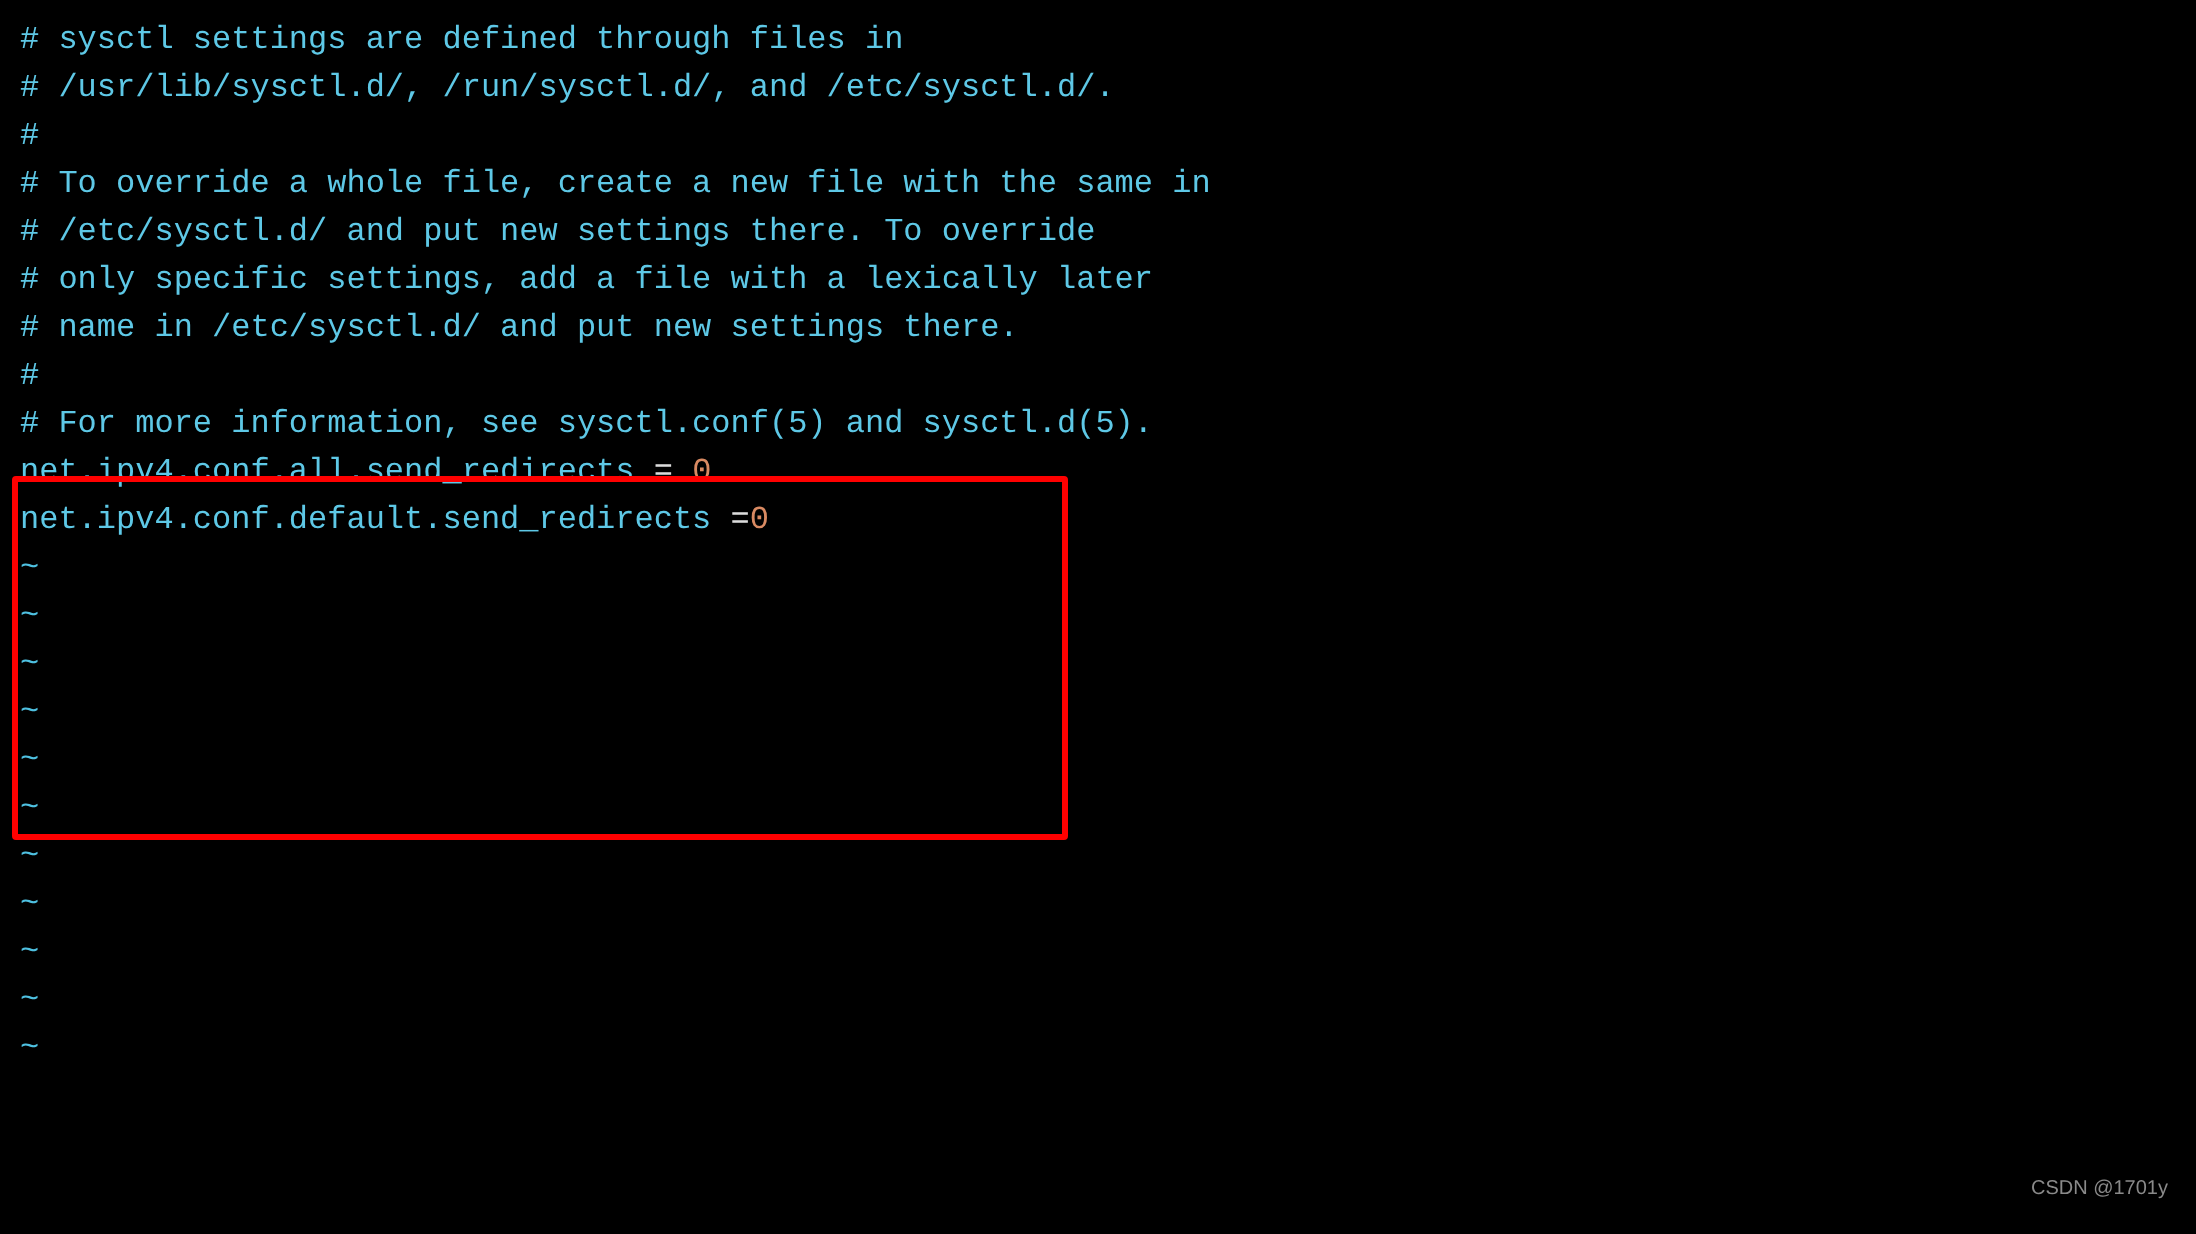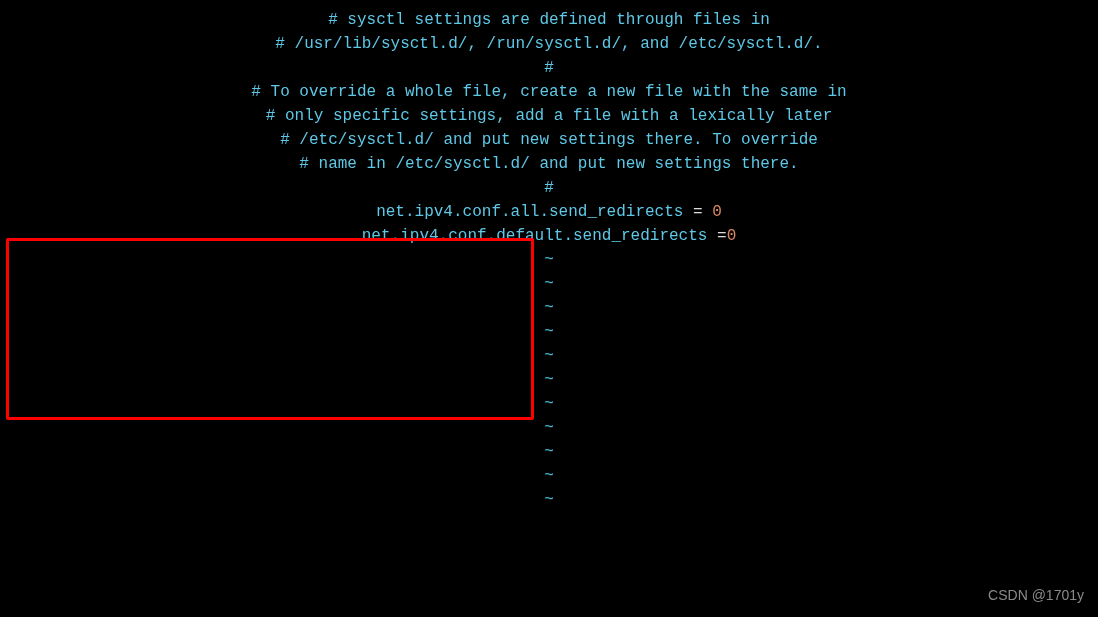--- a/index.html
+++ b/index.html
@@ -14,21 +14,20 @@
       line-height: 24px;
       width: 1098px;
       height: 617px;
       position: relative;
       overflow: hidden;
       padding: 8px 10px;
     }
     .line {
       white-space: pre;
       height: 24px;
-      text-align: center;
     }
     .comment {
       color: #5ec8e6;
     }
     .setting-key {
       color: #5ec8e6;
     }
     .equals {
       color: #dcdcdc;
     }
@@ -50,36 +49,37 @@
       width: 528px;
       height: 182px;
       pointer-events: none;
       border-radius: 2px;
     }
     .watermark {
       position: absolute;
       bottom: 10px;
       right: 14px;
       color: #8a8a8a;
-      font-size: 14px;
+      font-size: 10px;
       font-family: Arial, sans-serif;
     }
   </style>
 </head>
 <body>
 
 <div>
   <div class="line"><span class="comment"># sysctl settings are defined through files in</span></div>
   <div class="line"><span class="comment"># /usr/lib/sysctl.d/, /run/sysctl.d/, and /etc/sysctl.d/.</span></div>
   <div class="line"><span class="comment">#</span></div>
   <div class="line"><span class="comment"># To override a whole file, create a new file with the same in</span></div>
+  <div class="line"><span class="comment"># /etc/sysctl.d/ and put new settings there. To override</span></div>
   <div class="line"><span class="comment"># only specific settings, add a file with a lexically later</span></div>
-  <div class="line"><span class="comment"># /etc/sysctl.d/ and put new settings there. To override</span></div>
   <div class="line"><span class="comment"># name in /etc/sysctl.d/ and put new settings there.</span></div>
   <div class="line"><span class="comment">#</span></div>
+  <div class="line"><span class="comment"># For more information, see sysctl.conf(5) and sysctl.d(5).</span></div>
 
 
   <div class="line"><span class="setting-key">net.ipv4.conf.all.send_redirects</span><span class="equals"> = </span><span class="value">0</span></div>
 
   <div class="line"><span class="setting-key">net.ipv4.conf.default.send_redirects</span><span class="equals"> =</span><span class="value">0</span></div>
 
 
   <div id="tilde-container">
       <div class="line"><span class="tilde">~</span></div>
       <div class="line"><span class="tilde">~</span></div>

